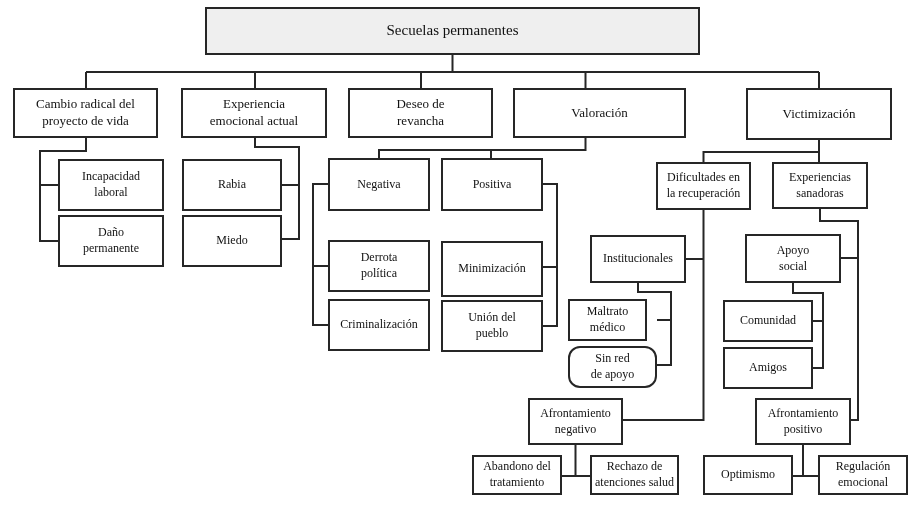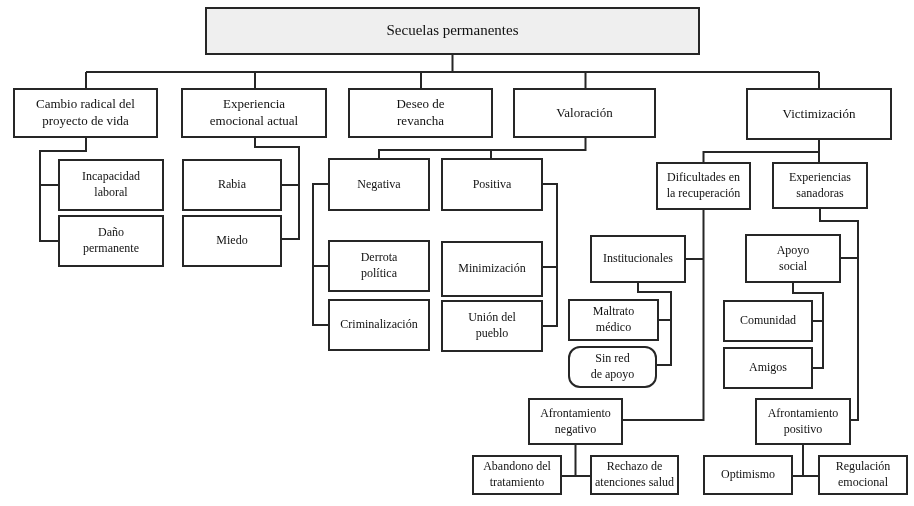--- a/index.html
+++ b/index.html
@@ -40,21 +40,21 @@
   </svg>
 
   <div class="node root" style="left:205px; top:7px;  width:495px; height:48px;">Secuelas permanentes</div>
 
   <div class="node lvl2" style="left:13px;  top:88px; width:145px; height:50px;">Cambio radical del
 proyecto de vida</div>
   <div class="node lvl2" style="left:181px; top:88px; width:146px; height:50px;text-align:center;">Experiencia
 emocional actual</div>
   <div class="node lvl2" style="left:348px; top:88px; width:145px; height:50px;">Deseo de
 revancha</div>
-  <div class="node lvl2" style="left:513px; top:88px; width:143px; height:50px;">Valoración</div>
+  <div class="node lvl2" style="left:513px; top:88px; width:173px; height:50px;">Valoración</div>
   <div class="node lvl2" style="left:746px; top:88px; width:146px; height:52px;">Victimización</div>
 
   <div class="node" style="left:58px;  top:159px; width:106px; height:52px;">Incapacidad
 laboral</div>
   <div class="node" style="left:58px;  top:215px; width:106px; height:52px;">Daño
 permanente</div>
   <div class="node" style="left:182px; top:159px; width:100px; height:52px;">Rabia</div>
   <div class="node" style="left:182px; top:215px; width:100px; height:52px;">Miedo</div>
 
   <div class="node" style="left:328px; top:158px; width:102px; height:53px;">Negativa</div>
@@ -66,21 +66,21 @@
   <div class="node" style="left:441px; top:300px; width:102px; height:52px;">Unión del
 pueblo</div>
 
   <div class="node" style="left:656px; top:162px; width:95px;  height:48px;">Dificultades en
 la recuperación</div>
   <div class="node" style="left:772px; top:162px; width:96px;  height:47px;">Experiencias
 sanadoras</div>
   <div class="node" style="left:590px; top:235px; width:96px;  height:48px;">Institucionales</div>
   <div class="node" style="left:745px; top:234px; width:96px;  height:49px;">Apoyo
 social</div>
-  <div class="node" style="left:568px; top:299px; width:91px;  height:42px;">Maltrato
+  <div class="node" style="left:568px; top:299px; width:79px;  height:42px;">Maltrato
 médico</div>
   <div class="node" style="left:568px; top:346px; width:89px;  height:42px;border-radius:12px;">Sin red
 de apoyo</div>
   <div class="node" style="left:723px; top:300px; width:90px;  height:42px;">Comunidad</div>
   <div class="node" style="left:723px; top:347px; width:90px;  height:42px;">Amigos</div>
 
   <div class="node" style="left:528px; top:398px; width:95px;  height:47px;">Afrontamiento
 negativo</div>
   <div class="node" style="left:472px; top:455px; width:90px;  height:40px;">Abandono del
 tratamiento</div>

